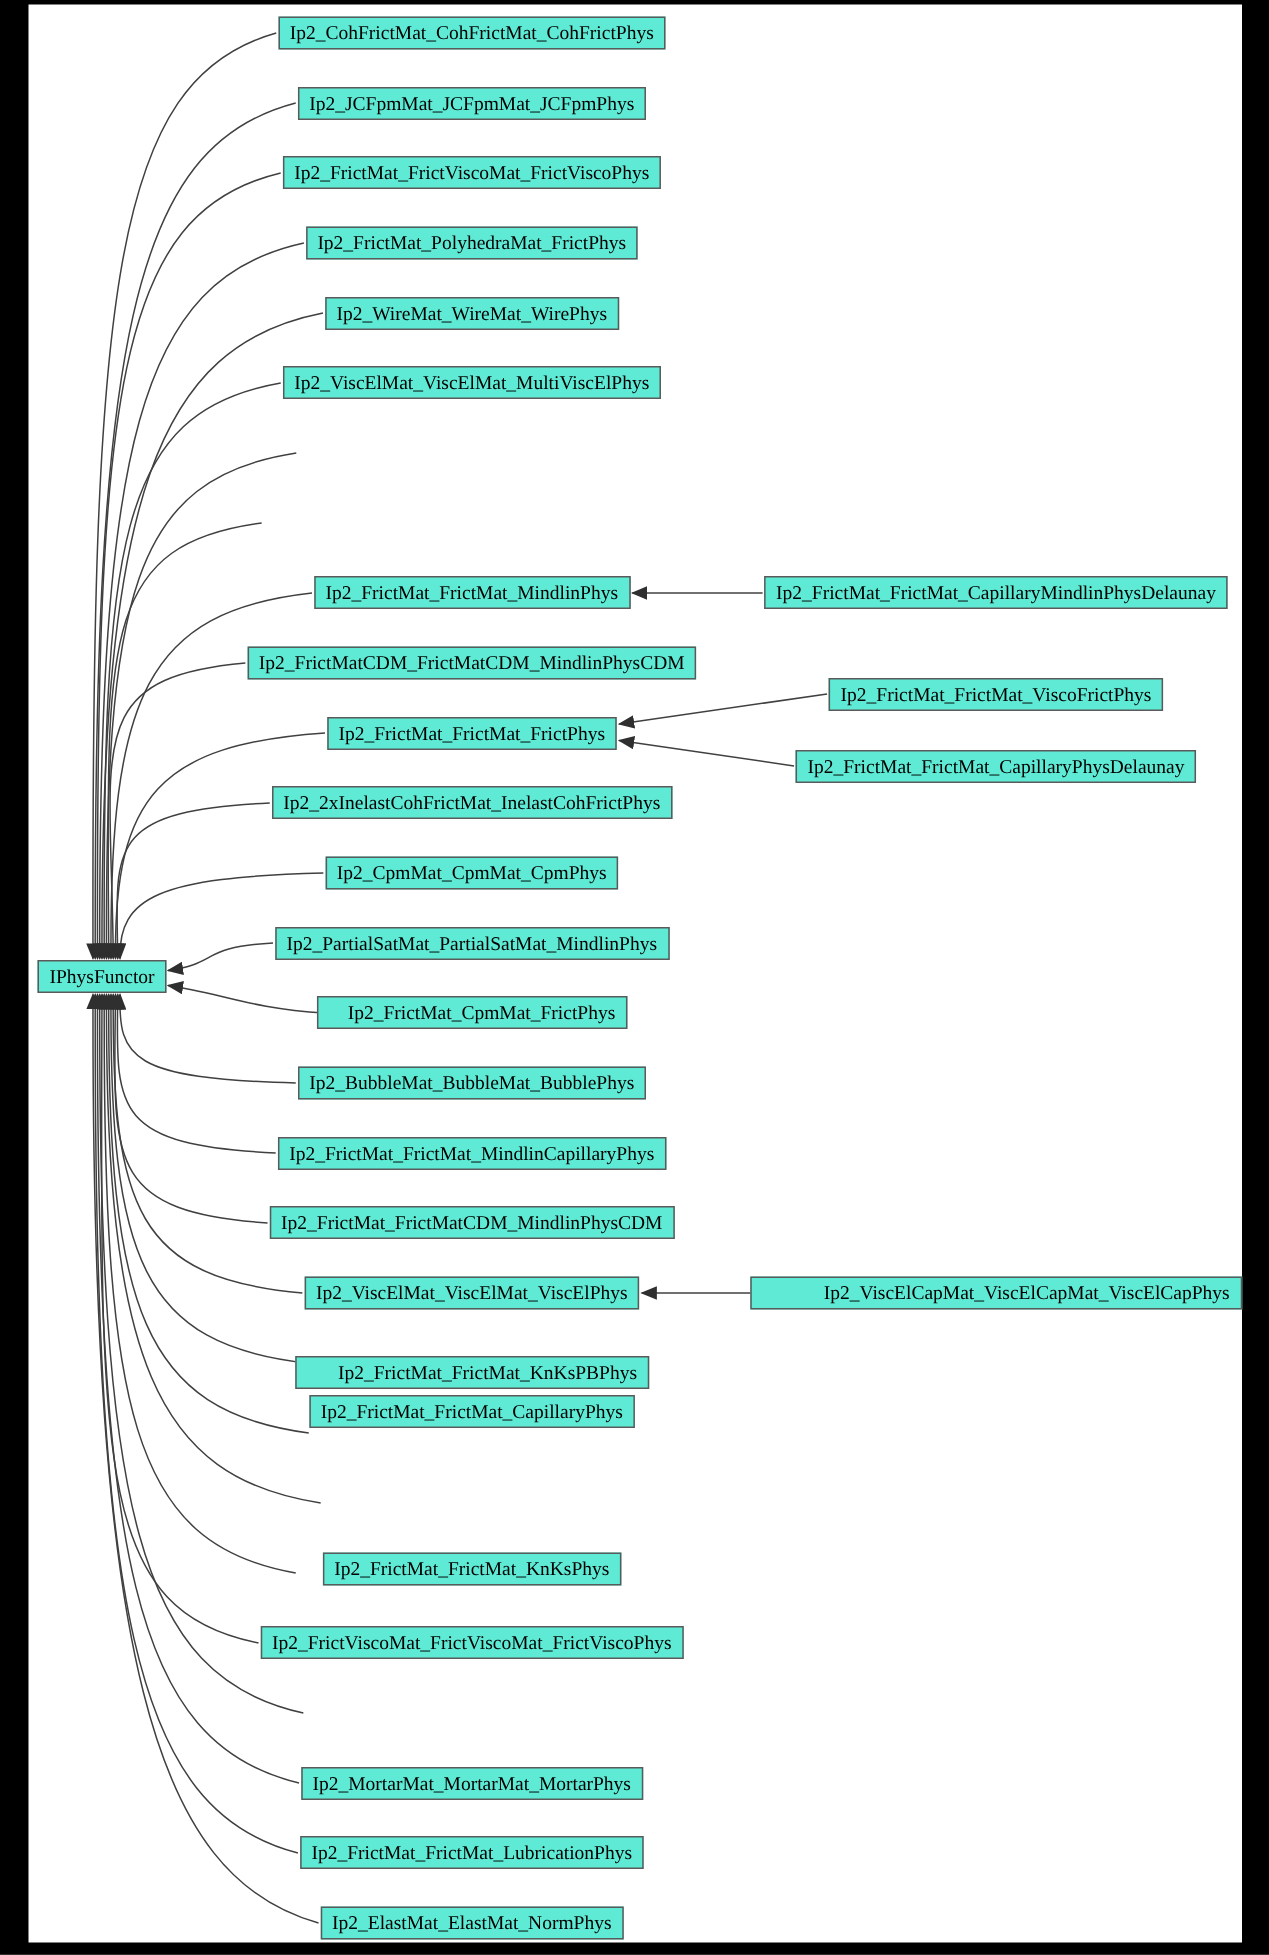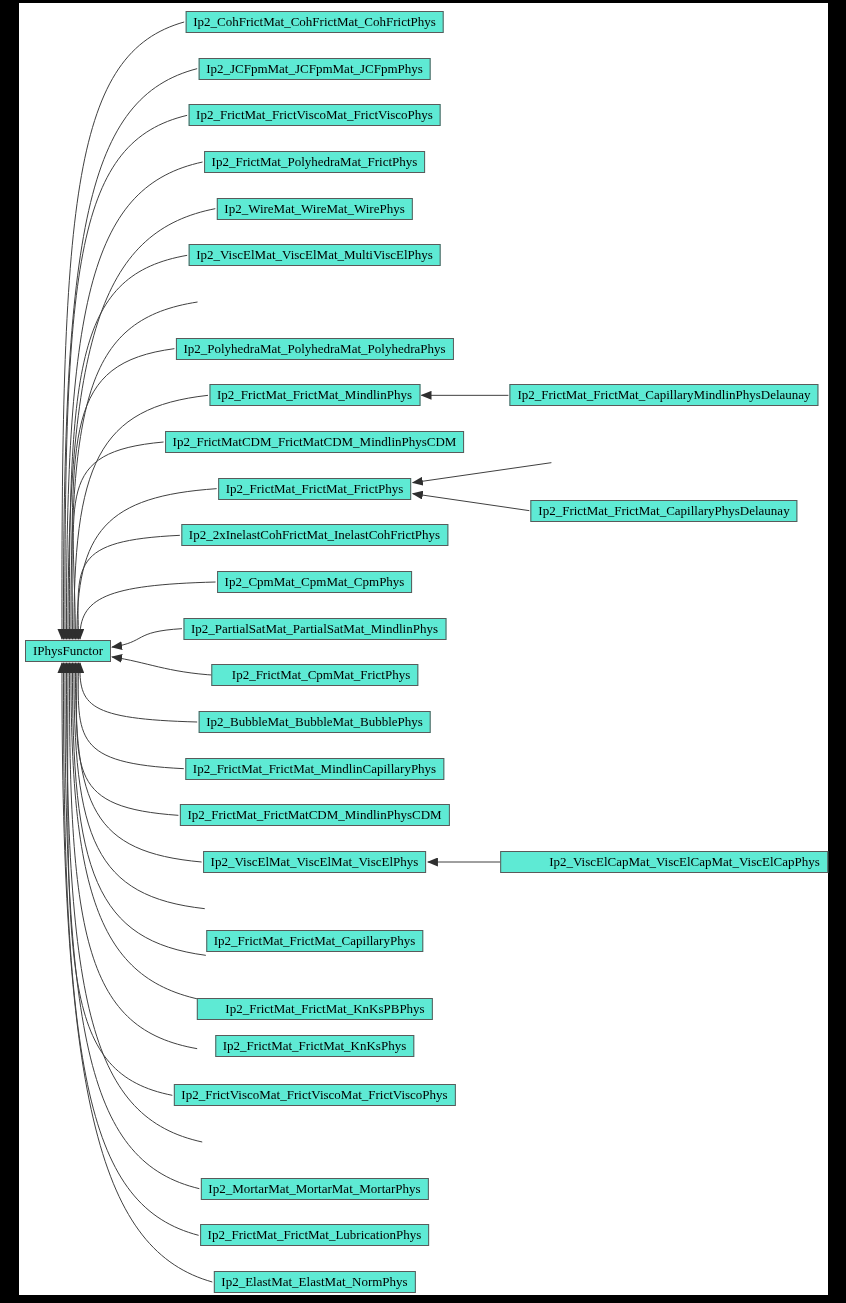--- a/index.html
+++ b/index.html
@@ -82,37 +82,37 @@
         <path d="M519.6796875,862 L427.90625,862" marker-end="url(#arrowhead)"></path>
       </g>
   </svg>
   <div id="nodes">
       <div class="node left" style="left: 314.5px; top: 11px;">Ip2_CohFrictMat_CohFrictMat_CohFrictPhys</div>
       <div class="node left" style="left: 314.5px; top: 57.667px;">Ip2_JCFpmMat_JCFpmMat_JCFpmPhys</div>
       <div class="node left" style="left: 314.5px; top: 104.334px;">Ip2_FrictMat_FrictViscoMat_FrictViscoPhys</div>
       <div class="node left" style="left: 314.5px; top: 151.001px;">Ip2_FrictMat_PolyhedraMat_FrictPhys</div>
       <div class="node left" style="left: 314.5px; top: 197.668px;">Ip2_WireMat_WireMat_WirePhys</div>
       <div class="node left" style="left: 314.5px; top: 244.335px;">Ip2_ViscElMat_ViscElMat_MultiViscElPhys</div>
-      <div class="node left" style="left: 314.5px; top: 337.669px;">Ip2_PolyhedraMat_PolyhedraMat_PolyhedraPhys</div>
       <div class="node left" style="left: 314.5px; top: 384.336px;">Ip2_FrictMat_FrictMat_MindlinPhys</div>
       <div class="node left" style="left: 314.5px; top: 431.003px;">Ip2_FrictMatCDM_FrictMatCDM_MindlinPhysCDM</div>
       <div class="node left" style="left: 314.5px; top: 477.67px;">Ip2_FrictMat_FrictMat_FrictPhys</div>
       <div class="node left" style="left: 314.5px; top: 524.337px;">Ip2_2xInelastCohFrictMat_InelastCohFrictPhys</div>
       <div class="node left" style="left: 314.5px; top: 571.004px;">Ip2_CpmMat_CpmMat_CpmPhys</div>
       <div class="node left" style="left: 314.5px; top: 617.671px;">Ip2_PartialSatMat_PartialSatMat_MindlinPhys</div>
       <div class="node left" style="left: 314.5px; top: 664.338px; padding-left: 20px;">Ip2_FrictMat_CpmMat_FrictPhys</div>
       <div class="node left" style="left: 314.5px; top: 711.005px;">Ip2_BubbleMat_BubbleMat_BubblePhys</div>
       <div class="node left" style="left: 314.5px; top: 757.672px;">Ip2_FrictMat_FrictMat_MindlinCapillaryPhys</div>
       <div class="node left" style="left: 314.5px; top: 804.339px;">Ip2_FrictMat_FrictMatCDM_MindlinPhysCDM</div>
       <div class="node left" style="left: 314.5px; top: 851.006px;">Ip2_ViscElMat_ViscElMat_ViscElPhys</div>
       <div class="node left" style="left: 314.5px; top: 897.673px; margin-top: 32px;">Ip2_FrictMat_FrictMat_CapillaryPhys</div>
-      <div class="node left" style="left: 314.5px; top: 998px; padding-left: 28px;">Ip2_FrictMat_FrictMat_KnKsPBPhys</div>
+      <div class="node left" style="left: 314.5px; top: 904px; padding-left: 28px;">Ip2_FrictMat_FrictMat_KnKsPBPhys</div>
       <div class="node left" style="left: 314.5px; top: 991.007px; margin-top: 44px;">Ip2_FrictMat_FrictMat_KnKsPhys</div>
       <div class="node left" style="left: 314.5px; top: 1084.34px;">Ip2_FrictViscoMat_FrictViscoMat_FrictViscoPhys</div>
       <div class="node left" style="left: 314.5px; top: 1177.67px;">Ip2_MortarMat_MortarMat_MortarPhys</div>
       <div class="node left" style="left: 314.5px; top: 1224.34px;">Ip2_FrictMat_FrictMat_LubricationPhys</div>
       <div class="node left" style="left: 314.5px; top: 1271.01px;">Ip2_ElastMat_ElastMat_NormPhys</div>
       <div class="node root" style="left: 25px; top: 640px;">IPhysFunctor</div>
       <div class="node right" style="left: 664px; top: 384.336px;">Ip2_FrictMat_FrictMat_CapillaryMindlinPhysDelaunay</div>
+      <div class="node right" style="left: 664px; top: 451.67px;">Ip2_FrictMat_FrictMat_ViscoFrictPhys</div>
       <div class="node right" style="left: 664px; top: 499.67px;">Ip2_FrictMat_FrictMat_CapillaryPhysDelaunay</div>
       <div class="node right" style="left: 664px; top: 851.006px; padding-left: 48px;">Ip2_ViscElCapMat_ViscElCapMat_ViscElCapPhys</div>
     </div>
 </div>
 
 </body></html>

